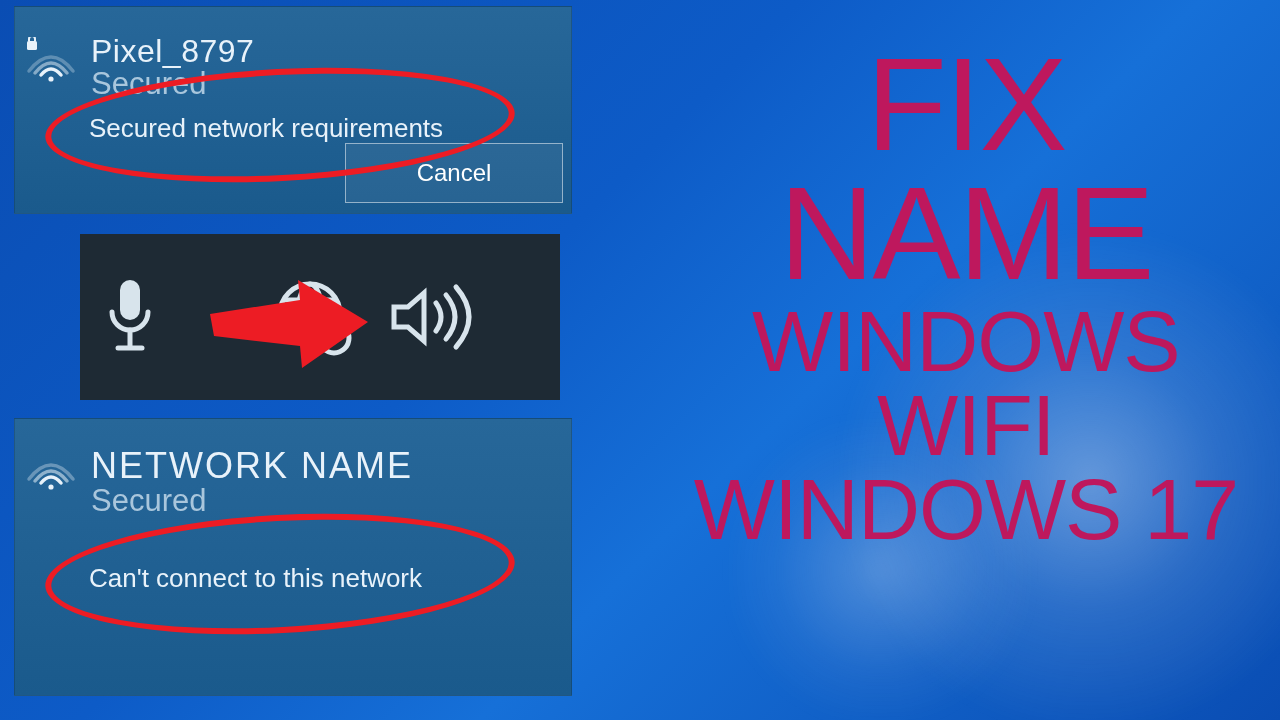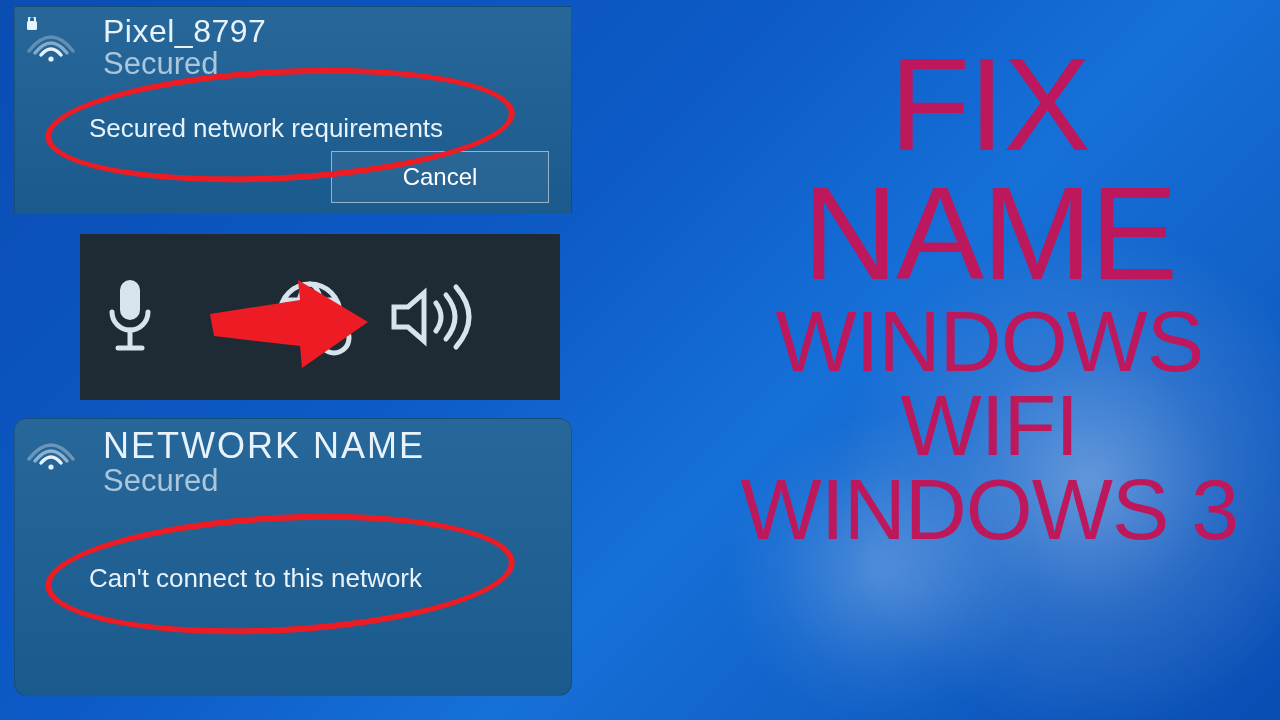--- a/index.html
+++ b/index.html
@@ -43,43 +43,44 @@
 
   
   .panel {
     position: absolute;
     background: #1b5f94;
     background-image: linear-gradient(180deg, rgba(255,255,255,0.05), rgba(0,0,0,0.05));
     border: 1px solid rgba(0,0,0,.15);
     color: #e8f2fa;
   }
   .panel1 { left: 14px; top: 6px;  width: 558px; height: 208px; }
-  .panel2 { left: 14px; top: 418px; width: 558px; height: 278px; border-radius: 13px; }
+  .panel2 { left: 14px; top: 418px; width: 558px; height: 278px; }
   .panel .header {
     display: flex;
     align-items: flex-start;
     padding: 6px 10px 0 6px;
-    gap: 22px;
+    gap: 10px;
+    margin-top: 20px;
   }
   .panel .header .icon-slot { width: 60px; display:flex; justify-content:center; padding-top:4px;}
   .panel .header .txt { flex: 1; }
   .net-name { font-size: 32px; font-weight: 400; letter-spacing: 0.5px; }
   .net-sec  { font-size: 31px; color: #a9c6dc; margin-top: -4px; }
   .status-line {
     position: absolute;
     left: 74px;
     font-size: 26px;
     color: #e8f2fa;
   }
   .panel1 .status-line { top: 106px; }
   .panel2 .status-line { top: 144px; }
   .btn {
     position: absolute;
-    bottom: 10px; right: 22px;
-    min-width: 210px; height: 52px;
+    bottom: 10px; right: 8px;
+    min-width: 210px; height: 60px;
     background: rgba(255,255,255,0.06);
     border: 1px solid rgba(255,255,255,0.5);
     color: #fff;
     font-size: 24px;
     display: flex; align-items: center; justify-content: center;
     cursor: pointer;
     margin-top: 20px;
   }
   .panel1 .btn { min-width: 218px; }
   .panel2 .btn { min-width: 210px; }
@@ -119,21 +120,21 @@
 <body>
 
 <div class="bg-glow"></div>
 <div class="bg-glow2"></div>
 
 <div class="title-stack">
   <div class="big">FIX</div>
   <div class="big">NAME</div>
   <div class="med">WINDOWS</div>
   <div class="med">WIFI</div>
-  <div class="wide">WINDOWS 3</div>
+  <div class="wide">WINDOWS 17</div>
 </div>
 
 <div class="panel panel1">
   <div class="header">
     <div class="icon-slot">
       <svg width="52" height="46" viewBox="0 0 52 46">
         <g fill="none" stroke="#e8f2fa" stroke-width="3.5" stroke-linecap="round">
           <path d="M4 34 q22 -28 44 0" opacity=".3"></path>
           <path d="M10 36 q16 -20 32 0" opacity=".5"></path>
           <path d="M16 38 q10 -12 20 0"></path>

